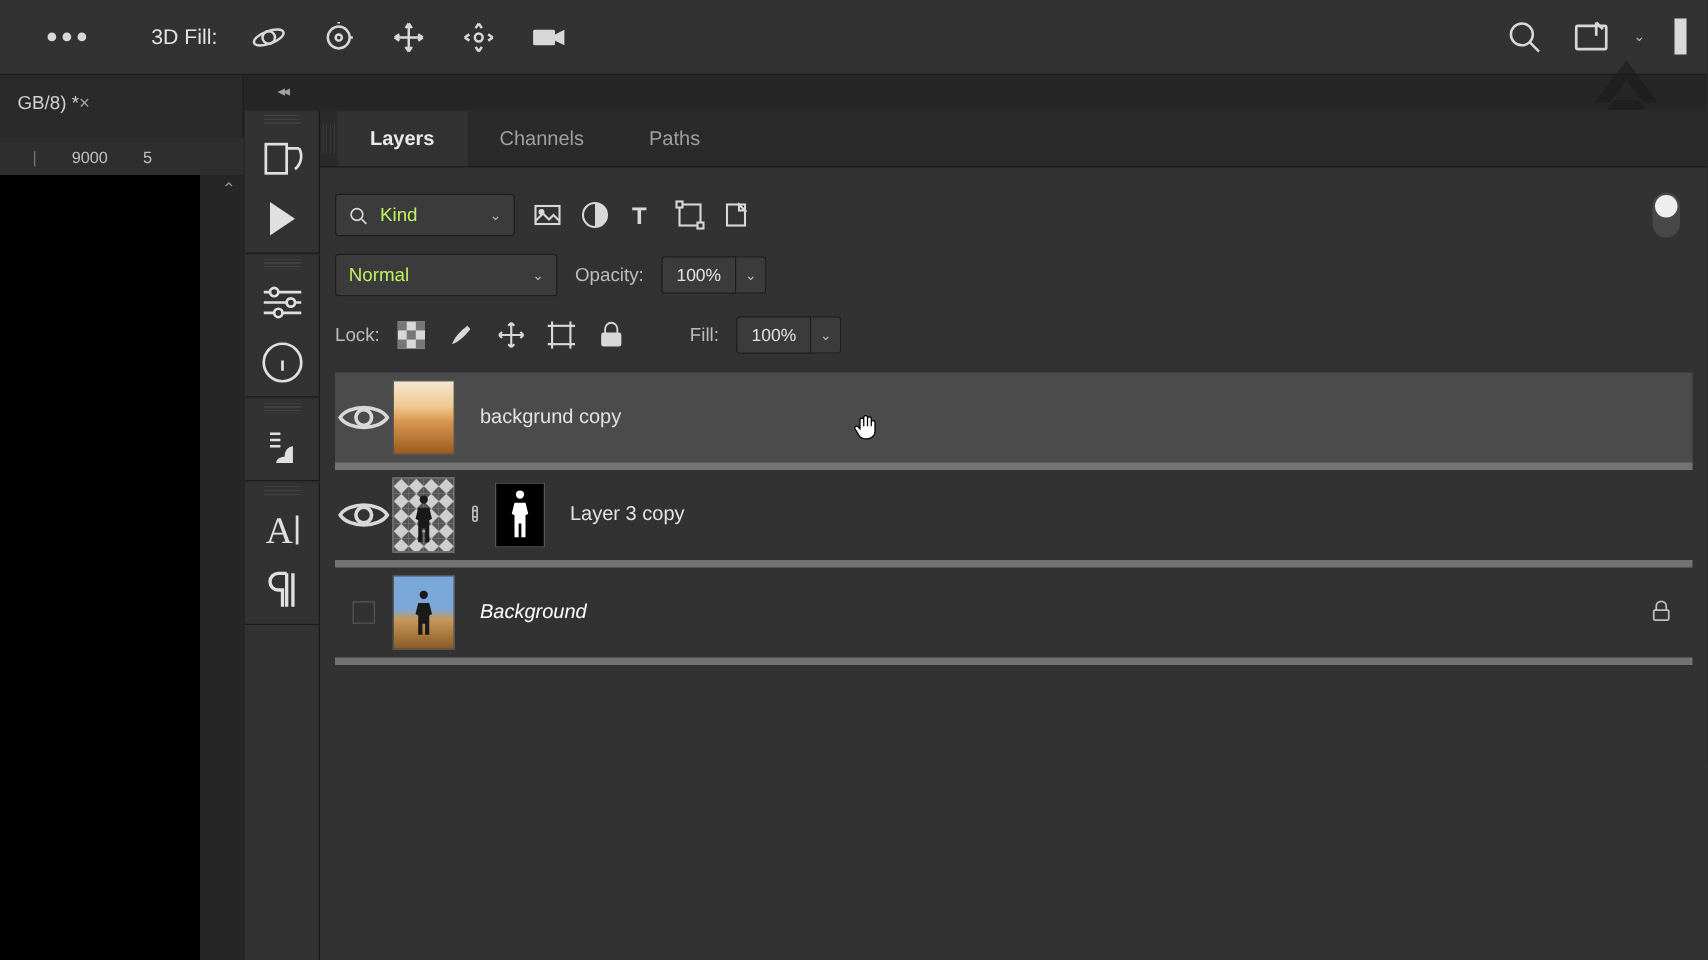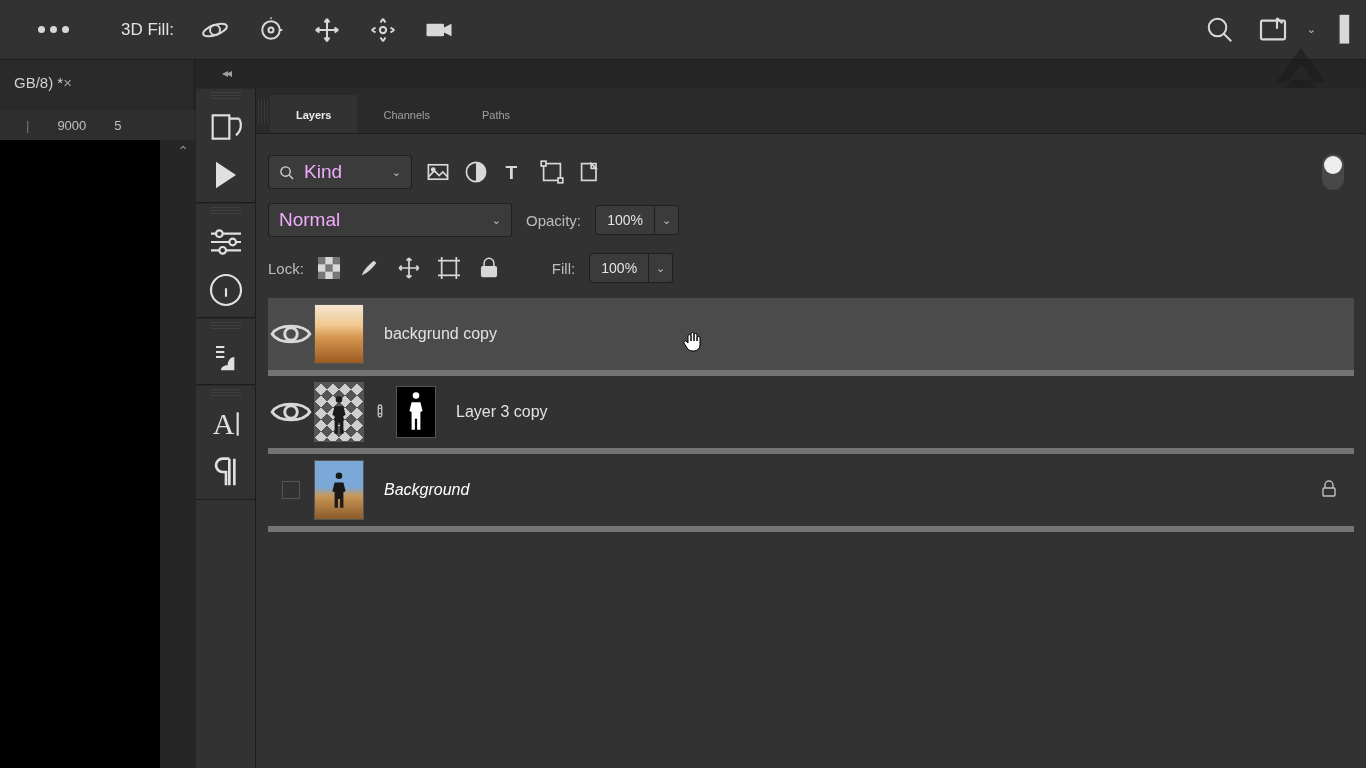--- a/index.html
+++ b/index.html
@@ -94,39 +94,39 @@
   .panel-tabs {
     height:46px; display:flex; align-items:flex-end; border-bottom:1px solid #1c1c1c;
     background:#2a2a2a;
   }
   .panel-grip-v {
     width:10px; height:24px; align-self:center; margin:0 2px;
     background: repeating-linear-gradient(to right, #555 0 1px, transparent 1px 3px);
     opacity:.35;
   }
   .panel-tab {
-    padding:14px 26px 12px; font-size:11px; color:#a0a0a0; cursor:pointer;
+    padding:14px 26px 12px; font-size:16px; color:#a0a0a0; cursor:pointer;
   }
   .panel-tab.active {
     background:#323232; color:#eaeaea; font-weight:600;
   }
 
   .panel-body { flex:1; padding:16px 12px 0 12px; overflow:hidden; }
 
   .row { display:flex; align-items:center; gap:14px; height:44px; }
   .row + .row { margin-top:4px; }
 
   .select {
     display:flex; align-items:center; gap:10px;
     background:#3b3b3b; border:1px solid #1e1e1e; border-radius:3px;
     height:34px; padding:0 10px; cursor:pointer;
   }
   .select.kind { width:144px; }
-  .select.blend { width:244px; }
-  .select-label { font-size:19px; color:#f0abfc; }
+  .select.blend { width:178px; }
+  .select-label { font-size:15px; color:#bef264; }
   .chevron { margin-left:auto; color:#c0c0c0; font-size:11px; }
 
   .search-glass { width:15px; height:15px; }
 
   .filter-btn {
     width:24px; height:24px; display:flex; align-items:center; justify-content:center;
     cursor:pointer;
   }
   .filter-btn svg { stroke:#d8d8d8; fill:none; stroke-width:1.4; }
 

